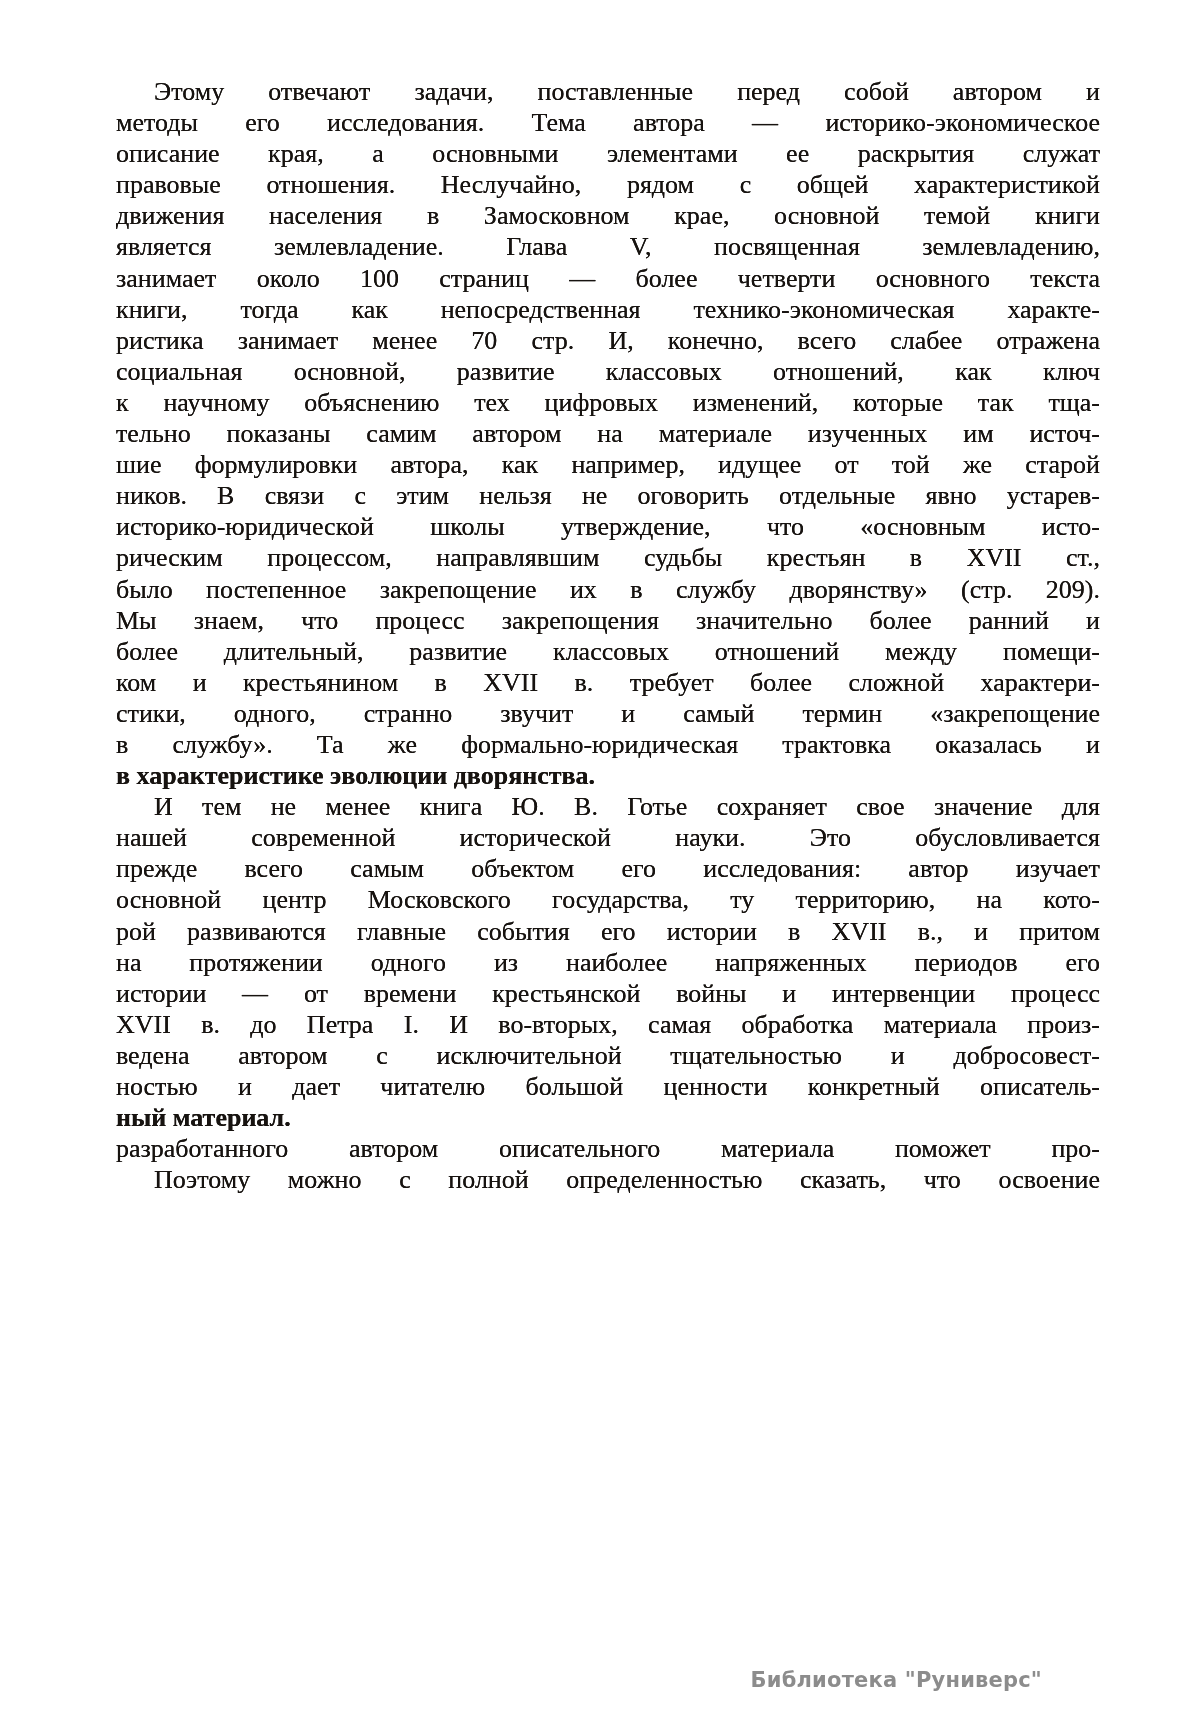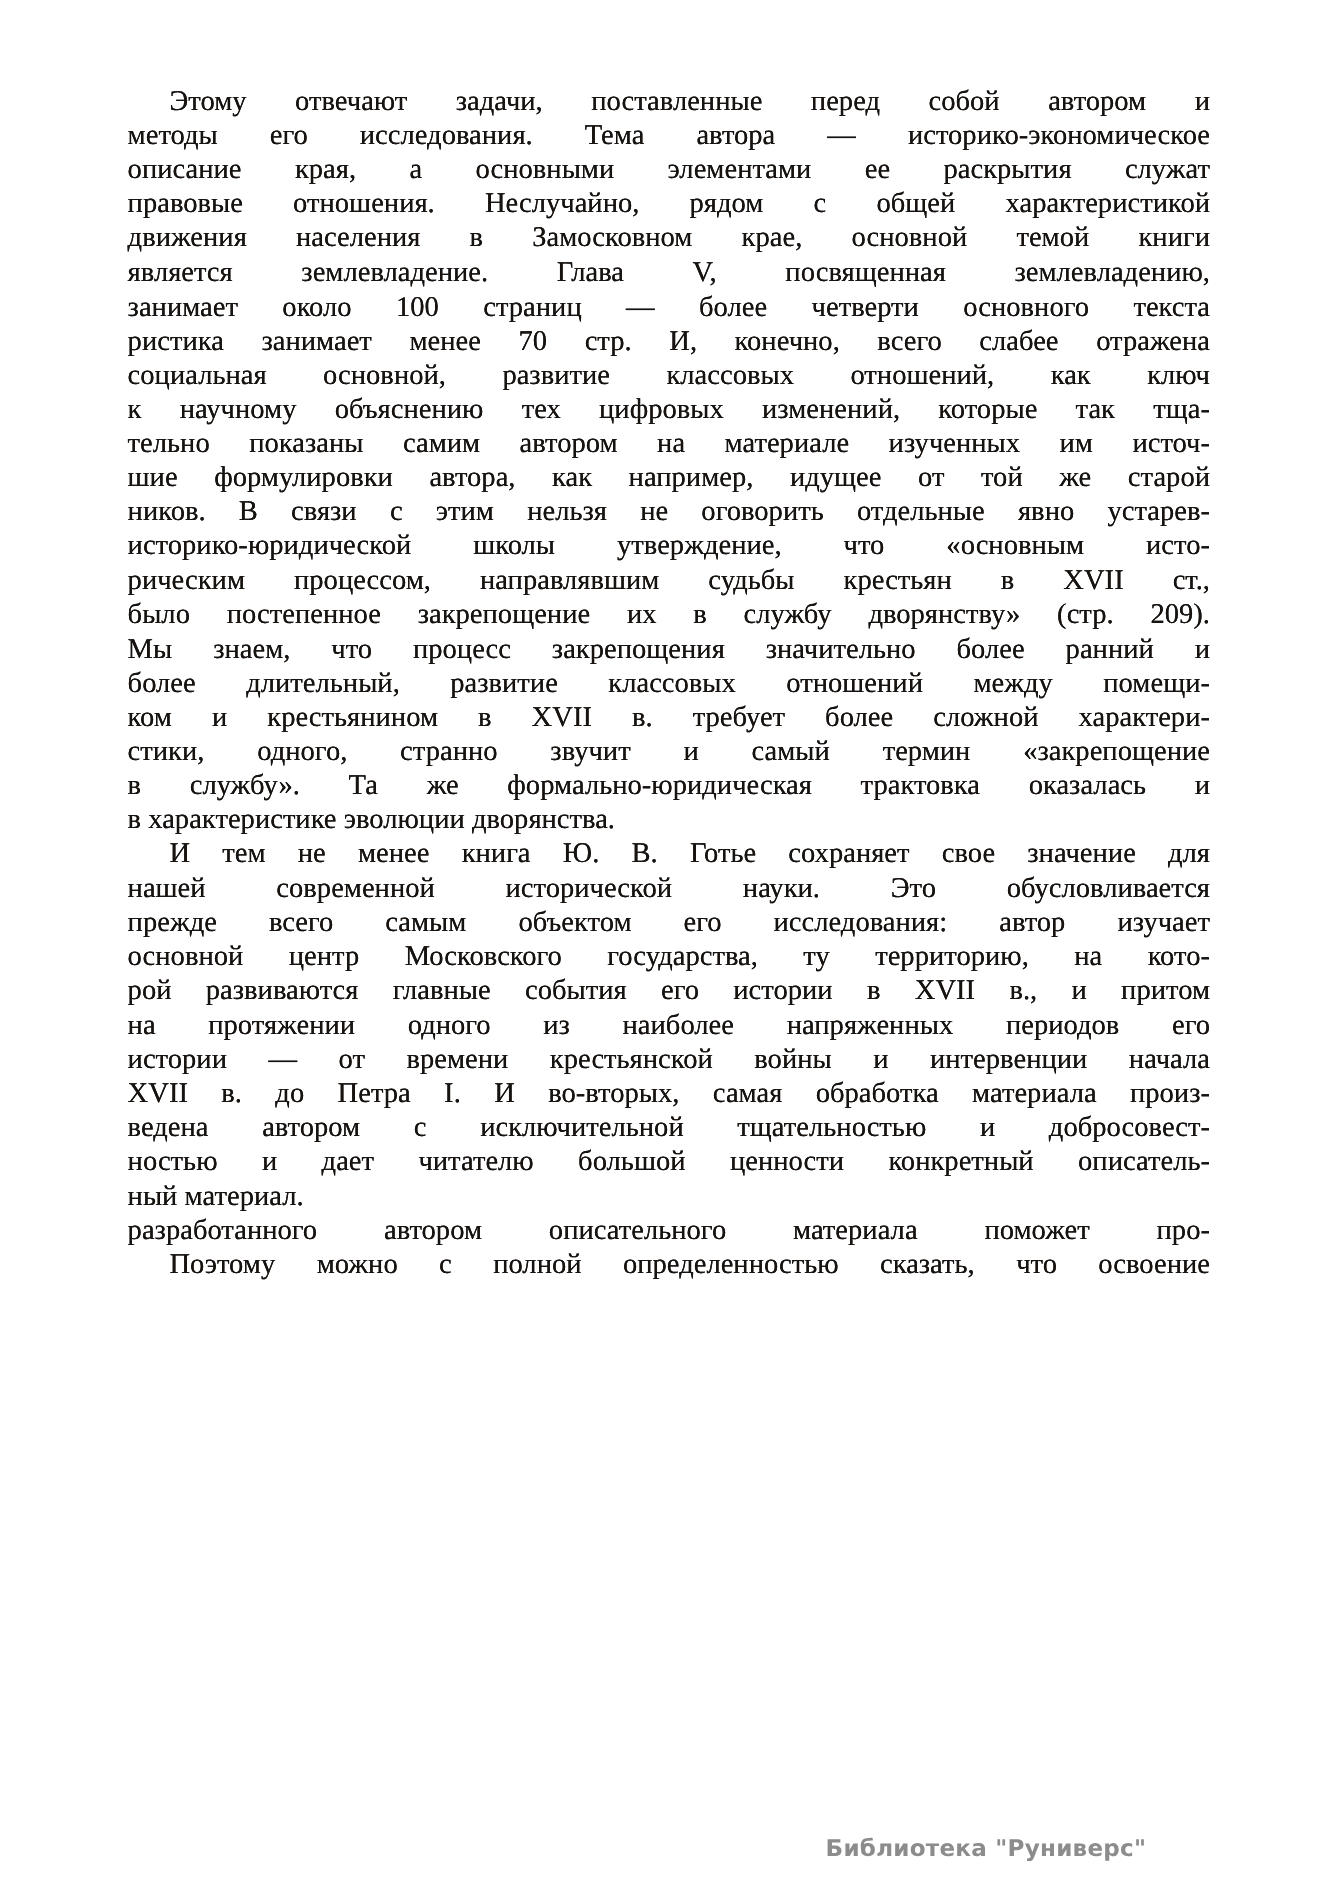--- a/index.html
+++ b/index.html
@@ -29,20 +29,21 @@
   .line {
     text-align: justify;
     text-align-last: justify;
     white-space: nowrap; 
   }
   .line.indent {
     text-indent: 38px;
   }
   .line.para-end {
     text-align-last: left;
+    font-weight: bold;
   }
   .footer {
     position: absolute;
     top: 1668px;
     right: 158px;
     color: #8c8c8c;
     font-family: "DejaVu Sans", "Liberation Sans", sans-serif;
     font-size: 21px;
     font-weight: bold;
     letter-spacing: 0.2px;
@@ -54,20 +55,21 @@
 <div class="page">
 
   <div class="text-block">
     <div class="line indent">Этому отвечают задачи, поставленные перед собой автором и</div>
     <div class="line">методы его исследования. Тема автора — историко-экономическое</div>
     <div class="line">описание края, а основными элементами ее раскрытия служат</div>
     <div class="line">правовые отношения. Неслучайно, рядом с общей характеристикой</div>
     <div class="line">движения населения в Замосковном крае, основной темой книги</div>
     <div class="line">является землевладение. Глава V, посвященная землевладению,</div>
     <div class="line">занимает около 100 страниц — более четверти основного текста</div>
+    <div class="line">книги, тогда как непосредственная технико-экономическая характе-</div>
     <div class="line">ристика занимает менее 70 стр. И, конечно, всего слабее отражена</div>
     <div class="line">социальная основной, развитие классовых отношений, как ключ</div>
     <div class="line">к научному объяснению тех цифровых изменений, которые так тща-</div>
     <div class="line">тельно показаны самим автором на материале изученных им источ-</div>
     <div class="line">шие формулировки автора, как например, идущее от той же старой</div>
     <div class="line">ников. В связи с этим нельзя не оговорить отдельные явно устарев-</div>
     <div class="line">историко-юридической школы утверждение, что «основным исто-</div>
     <div class="line">рическим процессом, направлявшим судьбы крестьян  в XVII ст.,</div>
     <div class="line">было постепенное закрепощение их в службу дворянству» (стр. 209).</div>
     <div class="line">Мы знаем, что процесс закрепощения значительно более ранний и</div>
@@ -75,21 +77,21 @@
     <div class="line">ком и крестьянином в XVII в. требует более сложной характери-</div>
     <div class="line">стики, одного, странно звучит и самый термин «закрепощение</div>
     <div class="line">в службу». Та же формально-юридическая трактовка оказалась и</div>
     <div class="line para-end">в характеристике эволюции дворянства.</div>
     <div class="line indent">И тем не менее книга Ю. В. Готье сохраняет свое значение для</div>
     <div class="line">нашей современной исторической науки. Это обусловливается</div>
     <div class="line">прежде всего самым объектом его исследования: автор изучает</div>
     <div class="line">основной центр Московского государства, ту территорию, на кото-</div>
     <div class="line">рой развиваются главные события его истории в XVII в., и притом</div>
     <div class="line">на протяжении одного из наиболее напряженных периодов его</div>
-    <div class="line">истории — от времени крестьянской войны и интервенции начала</div>
+    <div class="line">истории — от времени крестьянской войны и интервенции процесс</div>
     <div class="line">XVII в. до Петра I. И во-вторых, самая обработка материала произ-</div>
     <div class="line">ведена автором с исключительной тщательностью и добросовест-</div>
     <div class="line">ностью и дает читателю большой ценности конкретный описатель-</div>
     <div class="line para-end">ный материал.</div>
     <div class="line">разработанного автором описательного материала поможет про-</div>
     <div class="line indent">Поэтому можно с полной определенностью сказать, что освоение</div>
   </div>
 
   <div class="footer">Библиотека "Руниверс"</div>
 

